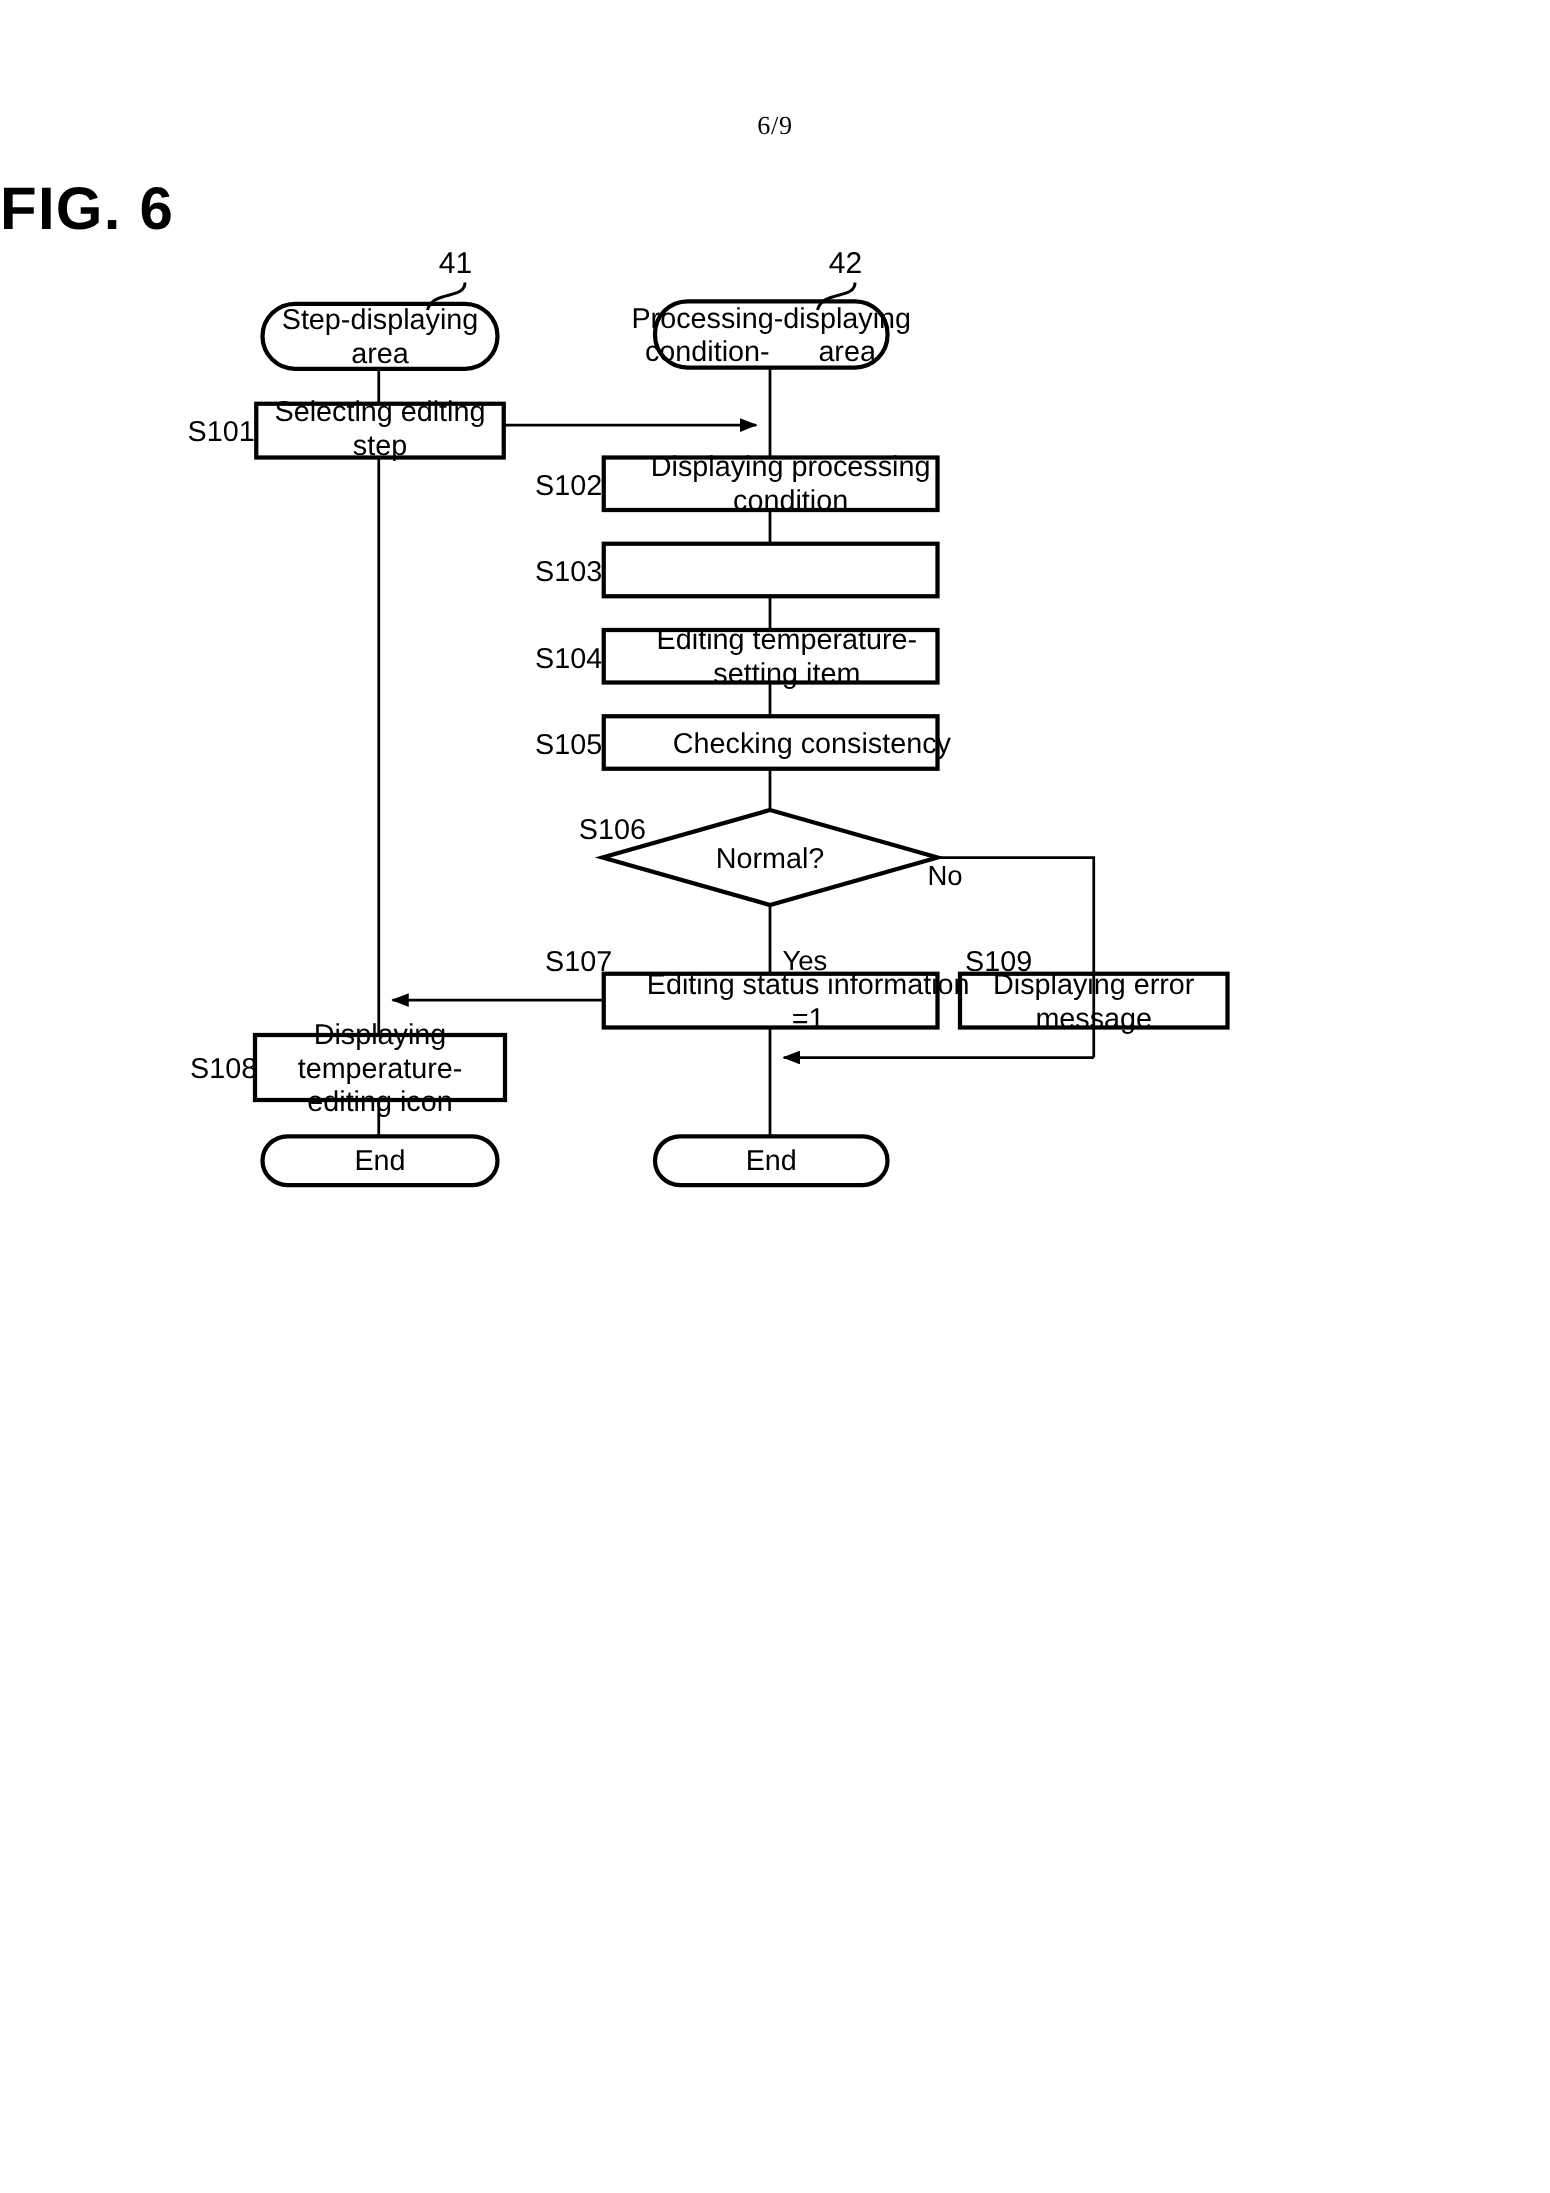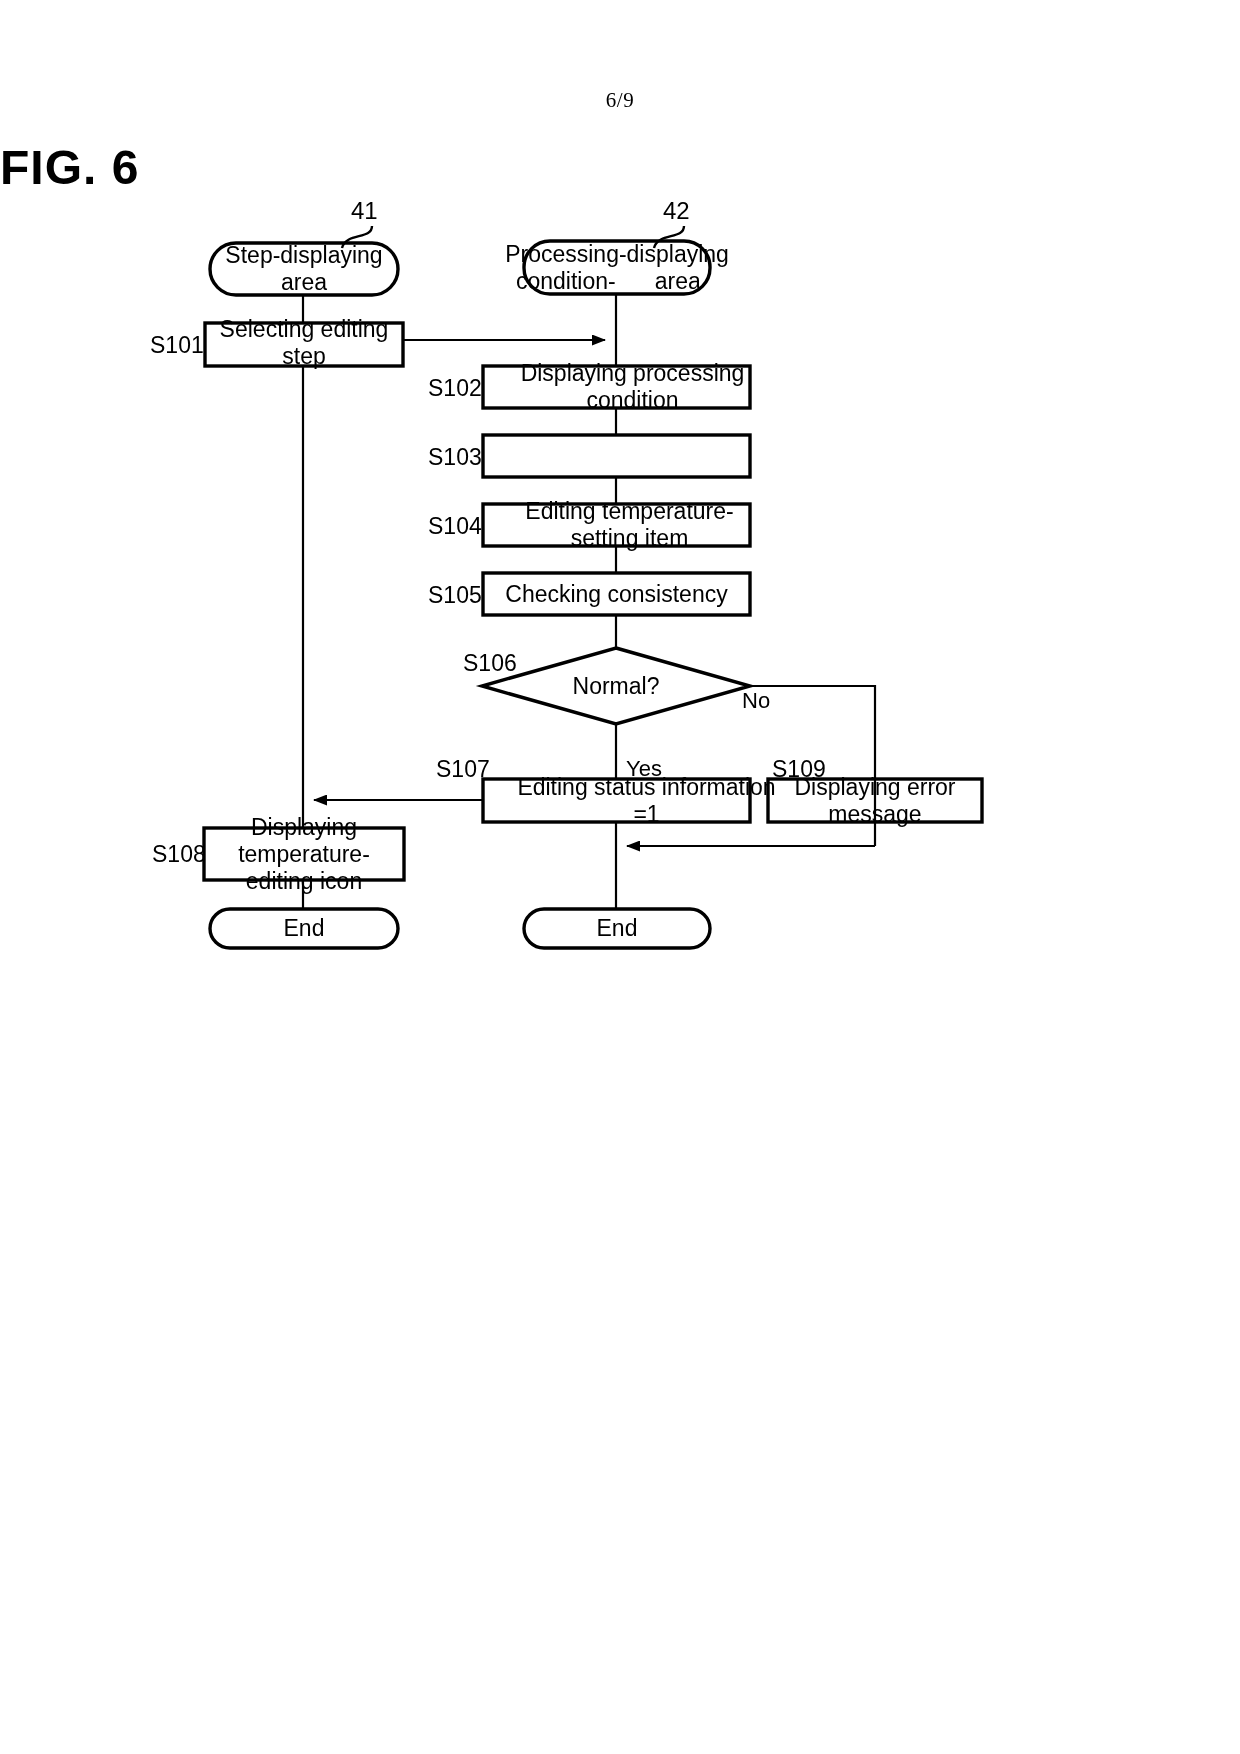--- a/index.html
+++ b/index.html
@@ -110,21 +110,21 @@
 
   <div class="step-id" style="left:428px;top:375px;">S102</div>
   <div class="node-text" style="left:483px;top:366px;width:299px;height:42px;">Displaying processing condition</div>
 
   <div class="step-id" style="left:428px;top:444px;">S103</div>
 
   <div class="step-id" style="left:428px;top:513px;">S104</div>
   <div class="node-text" style="left:456px;top:504px;width:267px;height:42px;margin-left:40px;">Editing temperature-setting item</div>
 
   <div class="step-id" style="left:428px;top:582px;">S105</div>
-  <div class="node-text" style="left:483px;top:573px;width:267px;height:42px;">Checking consistency</div>
+  <div class="node-text" style="left:483px;top:573px;width:267px;height:42px;padding-left:33px;">Checking consistency</div>
 
   <div class="step-id" style="left:463px;top:650px;">S106</div>
   <div class="node-text" style="left:516px;top:664px;width:200px;height:44px;">Normal?</div>
 
   <div class="branch" style="left:742px;top:688px;">No</div>
   <div class="branch" style="left:626px;top:732px;margin-top:24px;">Yes</div>
 
   <div class="step-id" style="left:436px;top:756px;">S107</div>
   <div class="node-text" style="left:483px;top:779px;width:267px;height:43px;padding-left:30px;">Editing status information =1</div>
 

